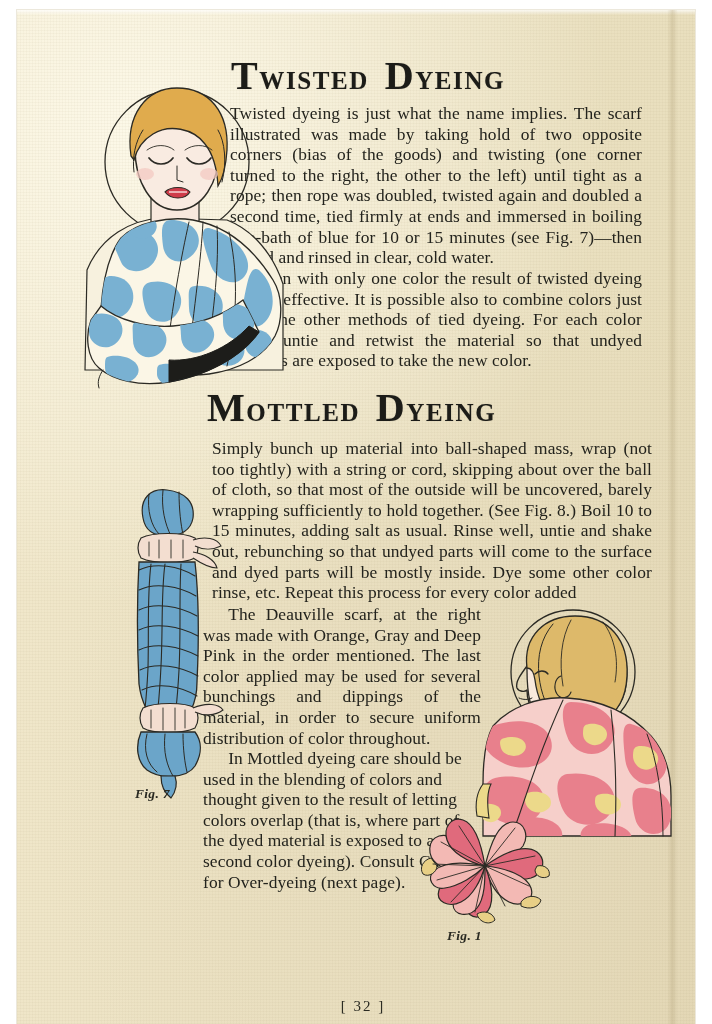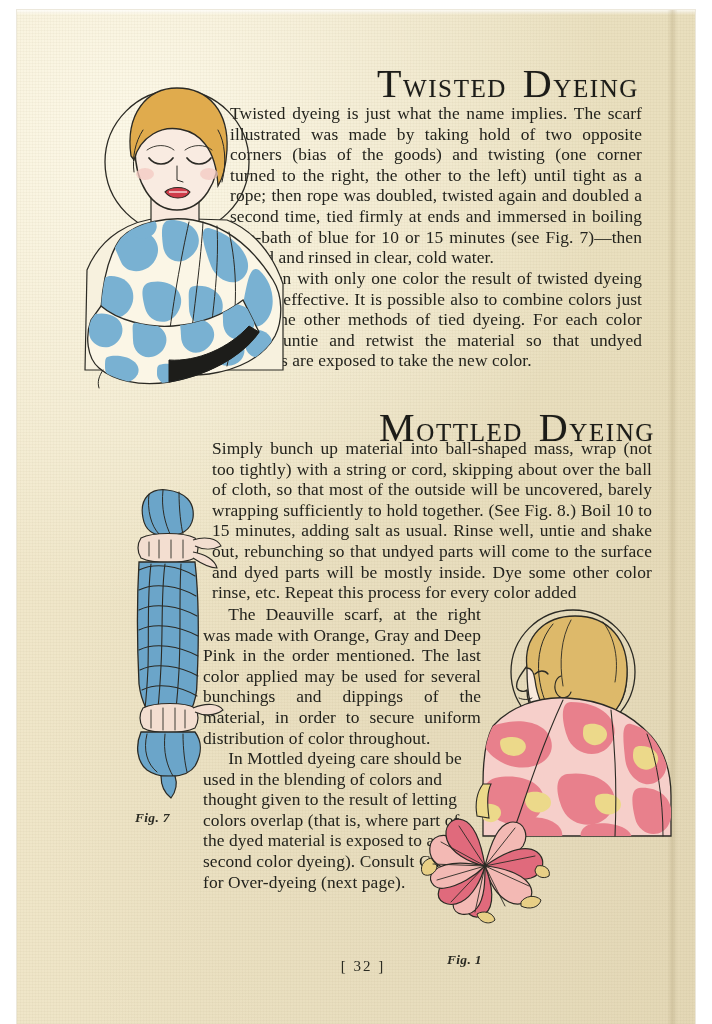--- a/index.html
+++ b/index.html
@@ -56,27 +56,27 @@
   }
 
   
   .content {
     position: absolute;
     left: 0; top: 0; right: 0; bottom: 0;
     color: #20201c;
   }
   h1.heading {
     position: absolute;
-    margin: 12px;
-    font-weight: 400;
+    margin: 4px;
+    font-weight: 700;
     font-size: 33px;
     letter-spacing: 1.5px;
     color: #1c1c18;
     font-variant: small-caps;
-    text-align: right;
+    text-align: left;
     white-space: nowrap;
     text-shadow: 0 0 1px rgba(40,36,26,.25);
   }
   h1.heading .cap { font-size: 40px; }
 
   p.para {
     margin: 0;
     font-size: 17.4px;
     line-height: 20.6px;
     text-align: justify;
@@ -89,21 +89,20 @@
 
   .blk { position: absolute; }
 
   .figcap {
     position: absolute;
     font-style: italic;
     font-weight: bold;
     font-size: 13.5px;
     color: #2a2a22;
     letter-spacing: .3px;
-    margin-top: 24px;
   }
   .folio {
     position: absolute;
     left: 0; right: 0;
     text-align: center;
     font-size: 15px;
     letter-spacing: 2px;
     color: #2b2b22;
   }
 
@@ -129,21 +128,21 @@
       <div class="blk" style="left:213px; top:93px; width:412px;">
         <p class="para">Twisted dyeing is just what the name implies.  The scarf illustrated was made by taking hold of two opposite corners (bias of the goods) and twisting (one corner turned to the right, the other to the left) until tight as a rope; then rope was doubled, twisted again and doubled a second time, tied firmly at ends and immersed in boiling dye-bath of blue for 10 or 15 minutes (see Fig. 7)—then untied and rinsed in clear, cold water.</p>
       </div>
 
       <div class="blk" style="left:213px; top:258px; width:412px;">
         <p class="para">
           <span class="indent"></span><span>Even with only one color the result of twisted dyeing is very effective.  It is possible also to combine colors just as in the other methods of tied dyeing. For each color added untie and retwist the material so that undyed surfaces are exposed to take the new color.</span>
         </p>
       </div>
 
-      <h1 class="heading" style="left: 186px; top: 382px; width: 440px; font-variant: normal;">
+      <h1 class="heading" style="left: 186px; top: 370px; width: 440px; font-variant: normal;">
         <span style="font-variant: normal; font-size: 25px; letter-spacing: 1.6px;"><span class="cap">M</span>OTTLED&nbsp;&nbsp;<span class="cap">D</span>YEING</span>
       </h1>
 
       <div class="blk" style="left:195px; top:428px; width:440px;">
         <p class="para">Simply bunch up material into ball-shaped mass, wrap (not too tightly) with a string or cord, skipping about over the ball of cloth, so that most of the outside will be uncovered, barely wrapping sufficiently to hold together. (See Fig. 8.)  Boil 10 to 15 minutes, adding salt as usual. Rinse well, untie and shake out, rebunching so that undyed parts will come to the surface and dyed parts will be mostly inside.  Dye some other color rinse, etc.  Repeat this process for every color added</p>
       </div>
 
       <div class="blk" style="left:186px; top:594px; width:278px;">
         <p class="para">
           <span class="indent"></span><span>The Deauville scarf, at the right was made with Orange, Gray and Deep Pink in the order mentioned. The last color applied may be used for several bunchings and dippings of the material, in order to secure uniform distribution of color throughout.</span>
@@ -398,19 +397,19 @@
               <path d="M66 56 L18 70"></path>
             <path d="M66 56 L14 54"></path>
           </g>
           <circle cx="66" cy="56" r="2" fill="#2b2a24"></circle>
         </svg>
       </div>
       <div class="figcap" style="left:430px; top:918px;">
         <span>Fig. 1</span>
       </div>
 
-      <div class="folio" style="top:948px;padding-left:14px;">
+      <div class="folio" style="top:988px;padding-left:14px;">
         <span>[ 32 ]</span>
       </div>
 
     </div>
   </div>
 </div>
 
 </body></html>

